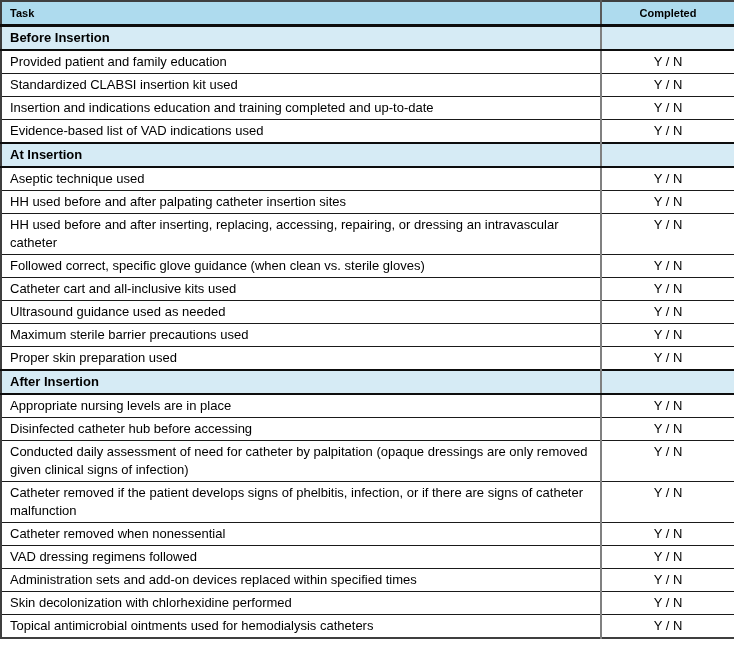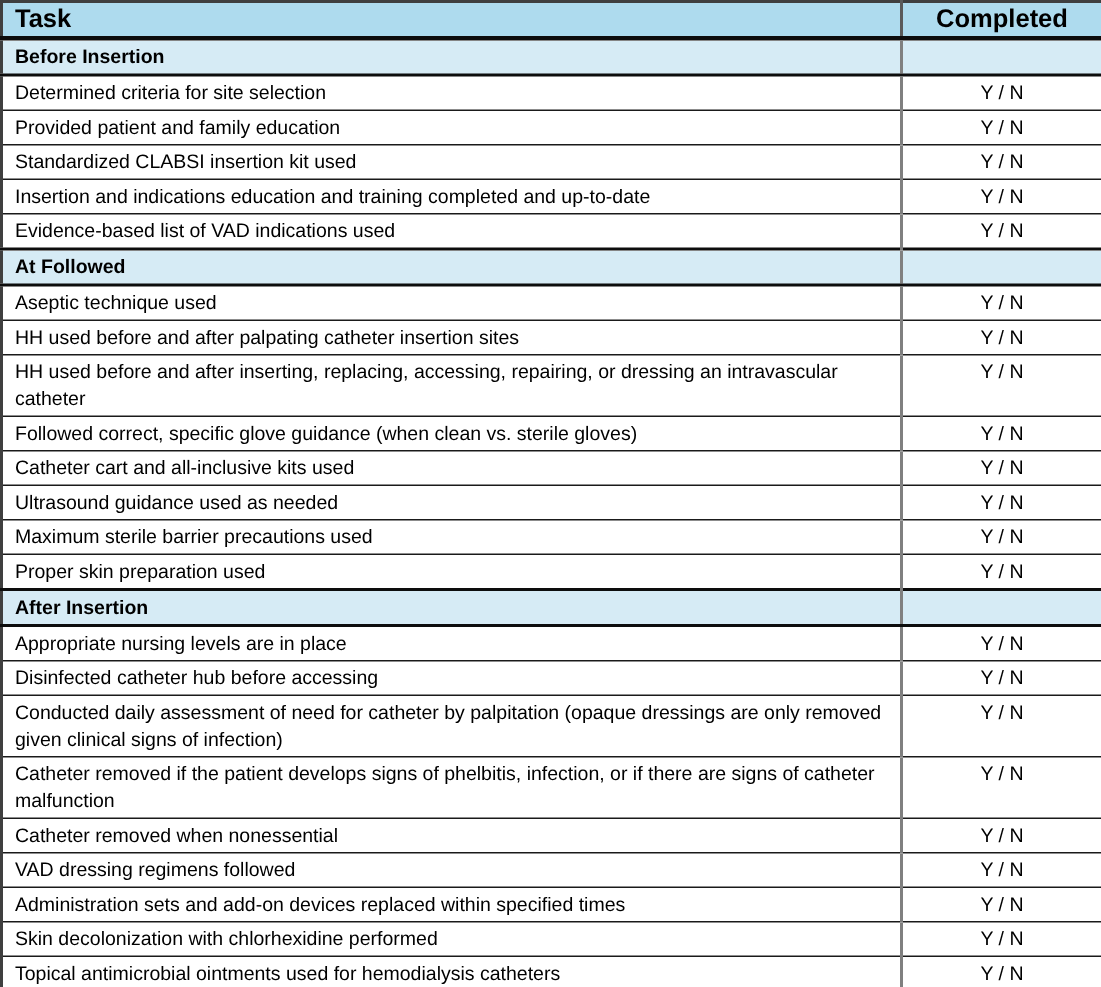--- a/index.html
+++ b/index.html
@@ -31,21 +31,21 @@
     line-height: 18px;
     vertical-align: top;
     text-align: left;
     overflow: hidden;
   }
 
   
   tr.header-row th {
     background: var(--header-bg, #AEDBEE);
     font-weight: bold;
-    font-size: 17px;
+    font-size: 11px;
     height: 23px;
     border-bottom: 3px solid #0d0d0d;
     vertical-align: middle;
   }
   tr.header-row th.completed-cell {
     text-align: center;
   }
 
   
   tr.section-row td {
@@ -86,41 +86,37 @@
         <th class="task-cell">Task</th>
         <th class="completed-cell">Completed</th>
       </tr>
     </thead>
     <tbody>
         <tr class="section-row">
           <td class="task-cell">Before Insertion</td>
           <td class="completed-cell"></td>
         </tr>
         <tr class="item-row">
-          <td class="task-cell">Determined criteria for site selection</td>
-          <td class="completed-cell">Y / N</td>
-        </tr>
-        <tr class="item-row">
           <td class="task-cell">Provided patient and family education</td>
           <td class="completed-cell">Y / N</td>
         </tr>
         <tr class="item-row">
           <td class="task-cell">Standardized CLABSI insertion kit used</td>
           <td class="completed-cell">Y / N</td>
         </tr>
         <tr class="item-row">
           <td class="task-cell">Insertion and indications education and training completed and up-to-date</td>
           <td class="completed-cell">Y / N</td>
         </tr>
         <tr class="item-row">
           <td class="task-cell">Evidence-based list of VAD indications used</td>
           <td class="completed-cell">Y / N</td>
         </tr>
         <tr class="section-row">
-          <td class="task-cell">At Followed</td>
+          <td class="task-cell">At Insertion</td>
           <td class="completed-cell"></td>
         </tr>
         <tr class="item-row">
           <td class="task-cell">Aseptic technique used</td>
           <td class="completed-cell">Y / N</td>
         </tr>
         <tr class="item-row">
           <td class="task-cell">HH used before and after palpating catheter insertion sites</td>
           <td class="completed-cell">Y / N</td>
         </tr>

